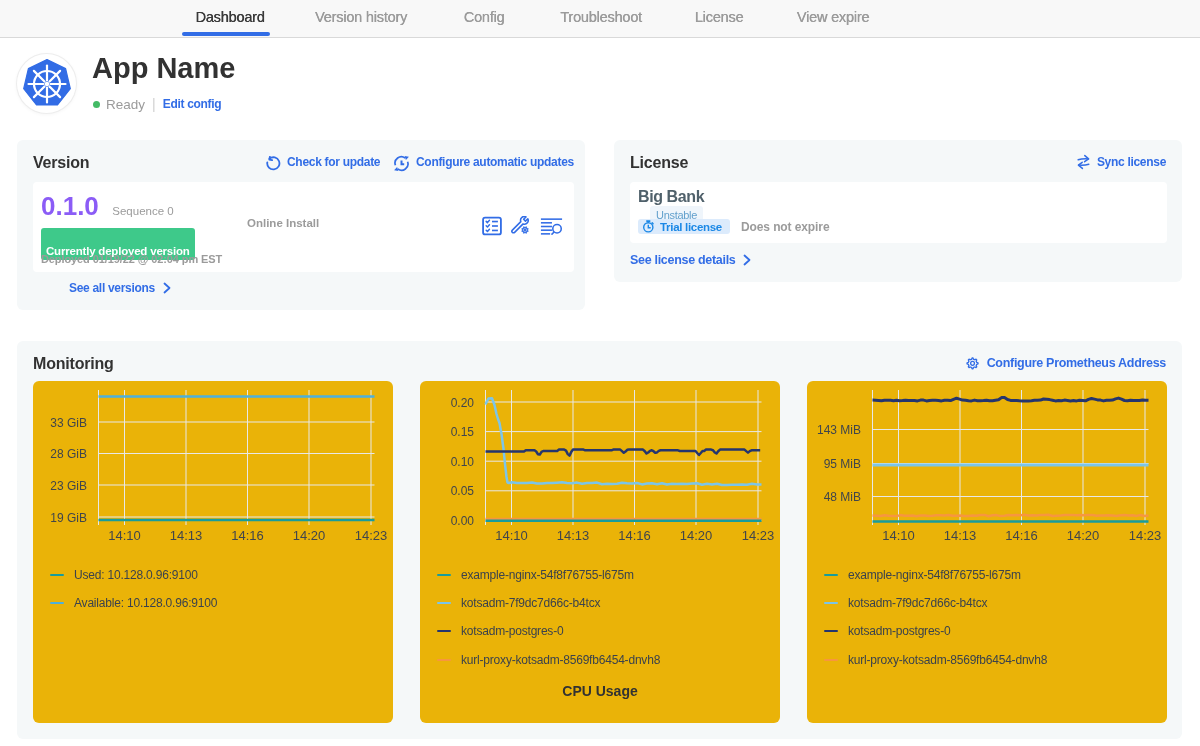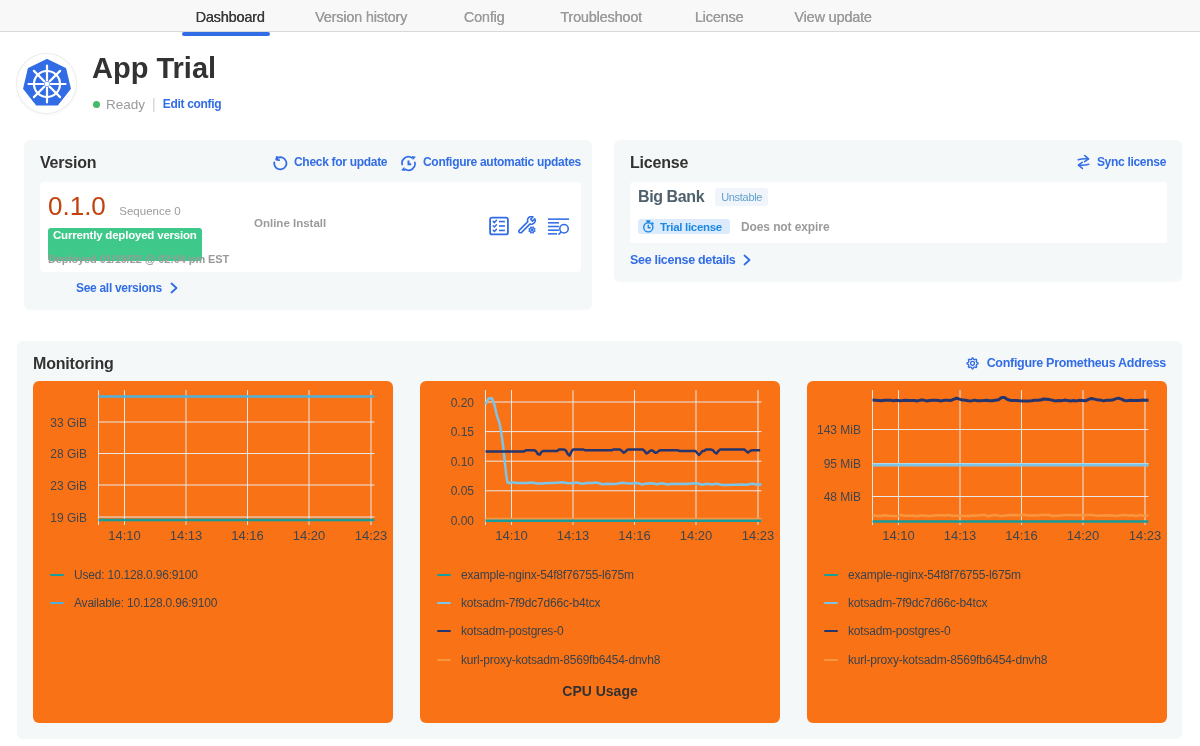--- a/index.html
+++ b/index.html
@@ -1,70 +1,70 @@
 <!DOCTYPE html>
 <html><head>
 <meta charset="utf-8">
 <style>
 * { margin:0; padding:0; box-sizing:border-box; }
 html,body { width:1200px; height:746px; background:#ffffff; font-family:"Liberation Sans", sans-serif; overflow:hidden; }
 a { text-decoration:none; }
-.nav { position:relative; height:32px; background:#f8f8f8; border-bottom:1px solid #d9d9d9; }
+.nav { position:relative; height:38px; background:#f8f8f8; border-bottom:1px solid #d9d9d9; }
 .nav .tab { position:absolute; top:0; height:35px; line-height:35px; transform:translateX(-50%); font-size:14.5px; letter-spacing:-0.2px; color:#9b9b9b; white-space:nowrap; text-shadow:0.3px 0 0 currentColor; }
 .nav .tab.active { color:#3a3a3a; }
 .nav .underline { position:absolute; left:182px; top:32px; width:88px; height:3.5px; background:#326de6; border-radius:2px; }
 body { position:relative; }
 .applogo { position:absolute; left:17px; top:54px; width:59px; height:59px; border-radius:50%; background:#fff; box-shadow:0 0 0 1px #ededed, 0 1px 4px rgba(0,0,0,0.06); display:flex; align-items:center; justify-content:center; z-index:2; }
 .apptitle { position:absolute; left:92px; top:52px; font-size:29px; letter-spacing:-0.3px; font-weight:bold; color:#323232; letter-spacing:0; }
 .appstatus { position:absolute; left:93px; top:94px; height:20px; display:flex; align-items:center; font-size:13.5px; color:#9b9b9b; }
 .dot { width:7px; height:7px; border-radius:50%; background:#44bb66; margin-right:6px; }
 .sep { color:#d0d0d0; margin:0 7px; font-size:14px; }
 .bluelink { color:#326de6; font-weight:bold; font-size:12px; letter-spacing:-0.3px; }
 .panel { position:absolute; background:#f5f8f9; border-radius:6px; }
-#versionPanel { left:24px; top:140px; width:568px; height:170px; }
+#versionPanel { left:17px; top:140px; width:568px; height:170px; }
 #licensePanel { left:614px; top:140px; width:568px; height:142px; }
 #monitoringPanel { left:17px; top:341px; width:1165px; height:398px; }
 .ptitle { font-size:16px; letter-spacing:-0.2px; font-weight:bold; color:#323232; }
 .card { background:#fff; border-radius:4px; }
 .icon { display:inline-block; vertical-align:middle; }
-.chart-card { position:absolute; top:40px; width:360px; height:342px; background:#f97316; border-radius:6px; }
+.chart-card { position:absolute; top:40px; width:360px; height:342px; background:#eab308; border-radius:6px; }
 .legend-row { position:absolute; left:17px; height:20px; display:flex; align-items:center; }
 .legend-dash { width:14px; height:2.5px; border-radius:1.5px; margin-right:10px; flex:none; }
 .legend-txt { font-size:12px; letter-spacing:-0.2px; color:#3b424c; }
 .chart-title { position:absolute; left:0; width:100%; text-align:center; top:302px; font-size:14px; font-weight:bold; color:#323232; }
 </style>
 </head>
 <body>
 <div class="nav">
   <div class="tab active" style="left:230px;">Dashboard</div>
   <div class="tab" style="left:361px;">Version history</div>
   <div class="tab" style="left:484px;">Config</div>
   <div class="tab" style="left:601px;">Troubleshoot</div>
   <div class="tab" style="left:719px;">License</div>
-  <div class="tab" style="left:833px;">View update</div>
+  <div class="tab" style="left:833px;">View expire</div>
   <div class="underline"></div>
 </div>
 <div class="applogo">
     <svg width="52" height="50" viewBox="0 0 52 50">
       <polygon points="26,0.6 44.6,9.6 49.3,29.7 36.5,45.9 15.5,45.9 2.7,29.7 7.4,9.6" fill="#326ce5" stroke="#326ce5" stroke-width="1.2" stroke-linejoin="round"></polygon>
       <g stroke="#ffffff" fill="none" stroke-width="2.2" stroke-linecap="round">
         <circle cx="26" cy="25" r="13.0"></circle>
         <line x1="26.0" y1="21.5" x2="26.0" y2="6.5"></line>
         <line x1="28.5" y1="22.5" x2="39.1" y2="11.9"></line>
         <line x1="29.5" y1="25.0" x2="44.5" y2="25.0"></line>
         <line x1="28.5" y1="27.5" x2="39.1" y2="38.1"></line>
         <line x1="26.0" y1="28.5" x2="26.0" y2="43.5"></line>
         <line x1="23.5" y1="27.5" x2="12.9" y2="38.1"></line>
         <line x1="22.5" y1="25.0" x2="7.5" y2="25.0"></line>
         <line x1="23.5" y1="22.5" x2="12.9" y2="11.9"></line>
       </g>
       <circle cx="26" cy="25" r="2.3" fill="#ffffff"></circle>
     </svg>
   </div>
-<div class="apptitle">App Trial</div>
+<div class="apptitle">App Name</div>
 <div class="appstatus">
     <span class="dot"></span>
     <span>Ready</span>
     <span class="sep">|</span>
     <a class="bluelink">Edit config</a>
   </div>
 
 <div class="panel" id="versionPanel">
   <div style="position:absolute;left:16px;top:14px;" class="ptitle">Version</div>
   <div style="position:absolute;left:248px;top:13px;display:flex;align-items:center;height:18px;">
@@ -79,24 +79,24 @@
         <path d="M2.4 10.2 A6.3 6.3 0 0 1 12.2 3.1" fill="none" stroke="#326de6" stroke-width="1.7"></path>
         <path d="M14.6 6.8 A6.3 6.3 0 0 1 4.8 13.9" fill="none" stroke="#326de6" stroke-width="1.7"></path>
         <path d="M11.6 1.0 L15.9 1.8 L12.9 5.0 Z" fill="#326de6"></path>
         <path d="M5.4 16 L1.1 15.2 L4.1 12 Z" fill="#326de6"></path>
         <path d="M8.5 5.4 L8.5 9.3 L11.2 9.3" fill="none" stroke="#326de6" stroke-width="2"></path>
       </svg>
       <a class="bluelink" style="margin-left:6px;">Configure automatic updates</a>
     </div>
   <div class="card" style="position:absolute;left:16px;top:42px;width:541px;height:90px;">
     <div style="position:absolute;left:8px;top:9px;">
-      <span style="font-size:26px;font-weight:normal;color:#c2410c;">0.1.0</span>
+      <span style="font-size:26px;font-weight:bold;color:#8b5cf6;">0.1.0</span>
       <span style="font-size:11.5px;color:#9b9b9b;margin-left:9px;">Sequence 0</span>
     </div>
-    <div style="position:absolute;left:8px;top:46px;background:#3ec98a;color:#fff;font-size:11.5px;font-weight:bold;letter-spacing:-0.2px;border-radius:3px;padding:0 5px;line-height:15px;height:33px;">Currently deployed version</div>
+    <div style="position:absolute;left:8px;top:46px;background:#3ec98a;color:#fff;font-size:11.5px;font-weight:bold;letter-spacing:-0.2px;border-radius:3px;padding:16px 5px;line-height:15px;height:15px;">Currently deployed version</div>
     <div style="position:absolute;left:8px;top:71px;font-size:11px;color:#9b9b9b;font-weight:bold;letter-spacing:-0.1px;">Deployed 01/19/22 @ 02:04 pm EST</div>
     <div style="position:absolute;left:214px;top:35px;font-size:11.5px;color:#9b9b9b;font-weight:bold;">Online Install</div>
     <div style="position:absolute;right:11px;top:34px;display:flex;align-items:center;">
         <svg class="icon" width="20" height="20" viewBox="0 0 22 21">
           <rect x="1.2" y="1.2" width="19.6" height="18.6" rx="2.2" fill="none" stroke="#326de6" stroke-width="2"></rect>
           <path d="M4.6 5.4 l1.4 1.4 2.2-2.6" fill="none" stroke="#326de6" stroke-width="1.6" stroke-linecap="round" stroke-linejoin="round"></path>
           <path d="M4.6 10.3 l1.4 1.4 2.2-2.6" fill="none" stroke="#326de6" stroke-width="1.6" stroke-linecap="round" stroke-linejoin="round"></path>
           <path d="M4.6 15.2 l1.4 1.4 2.2-2.6" fill="none" stroke="#326de6" stroke-width="1.6" stroke-linecap="round" stroke-linejoin="round"></path>
           <line x1="11" y1="5.6" x2="17.5" y2="5.6" stroke="#326de6" stroke-width="1.8"></line>
           <line x1="11" y1="10.5" x2="17.5" y2="10.5" stroke="#326de6" stroke-width="1.8"></line>
@@ -143,21 +143,21 @@
   <div style="position:absolute;right:16px;top:14px;display:flex;align-items:center;">
       <svg class="icon" width="13" height="16" viewBox="0 0 13 16">
         <path d="M1.2 5.8 C4 4.9 8 4.7 11.2 4.9" fill="none" stroke="#326de6" stroke-width="1.5" stroke-linecap="round"></path>
         <path d="M7.8 1.6 L11.6 4.9 L7.6 7.7" fill="none" stroke="#326de6" stroke-width="1.5" stroke-linecap="round" stroke-linejoin="round"></path>
         <path d="M11.8 10.2 C9 11.1 5 11.3 1.8 11.1" fill="none" stroke="#326de6" stroke-width="1.5" stroke-linecap="round"></path>
         <path d="M5.2 8.3 L1.4 11.1 L5.4 14.4" fill="none" stroke="#326de6" stroke-width="1.5" stroke-linecap="round" stroke-linejoin="round"></path>
       </svg>
       <a class="bluelink" style="margin-left:7px;">Sync license</a>
     </div>
   <div class="card" style="position:absolute;left:16px;top:42px;width:537px;height:61px;">
-    <div style="position:absolute;left:8px;top:6px;display:flex;align-items:center;">
+    <div style="position:absolute;left:8px;top:6px;display:flex;align-items:center;flex-direction:column;">
       <span style="font-size:16px;letter-spacing:-0.4px;font-weight:bold;color:#50616b;">Big Bank</span>
       <span style="margin-left:11px;background:#eff5fb;color:#62a0cd;font-size:11px;letter-spacing:-0.3px;border-radius:3px;padding:3px 6px;">Unstable</span>
     </div>
     <div style="position:absolute;left:8px;top:37px;display:flex;align-items:center;">
       <span style="background:#dcebfc;color:#1b88e6;font-size:11.5px;font-weight:bold;letter-spacing:-0.3px;border-radius:3px;padding:1px 8px 1px 4px;display:flex;align-items:center;">
           <svg class="icon" width="13" height="13" viewBox="0 0 13 13">
             <circle cx="6.3" cy="7.3" r="4.6" fill="none" stroke="#1b88e6" stroke-width="1.4"></circle>
             <path d="M6.3 4.7 L6.3 7.7 L8.7 7.7" fill="none" stroke="#1b88e6" stroke-width="1.4"></path>
             <line x1="4.8" y1="1.1" x2="7.8" y2="1.1" stroke="#1b88e6" stroke-width="1.6" stroke-linecap="round"></line>
             <line x1="6.3" y1="1.3" x2="6.3" y2="2.6" stroke="#1b88e6" stroke-width="1.6"></line>

